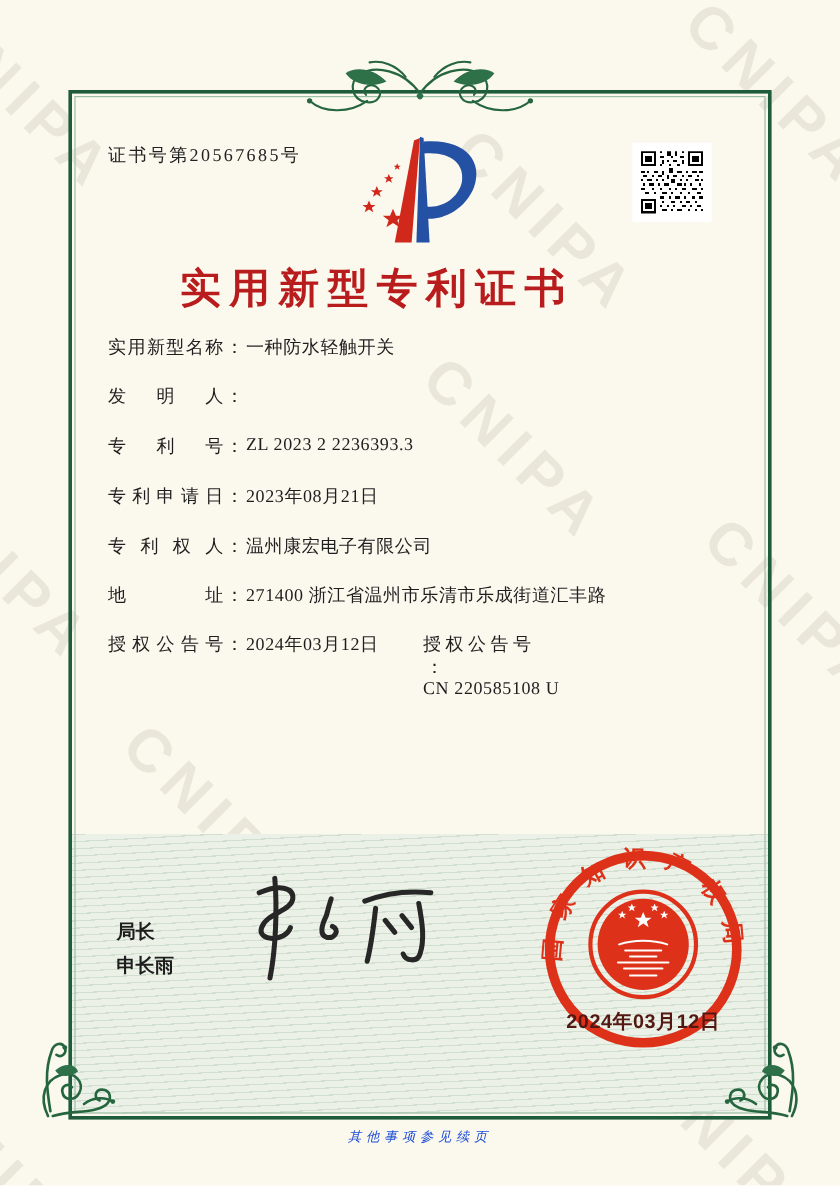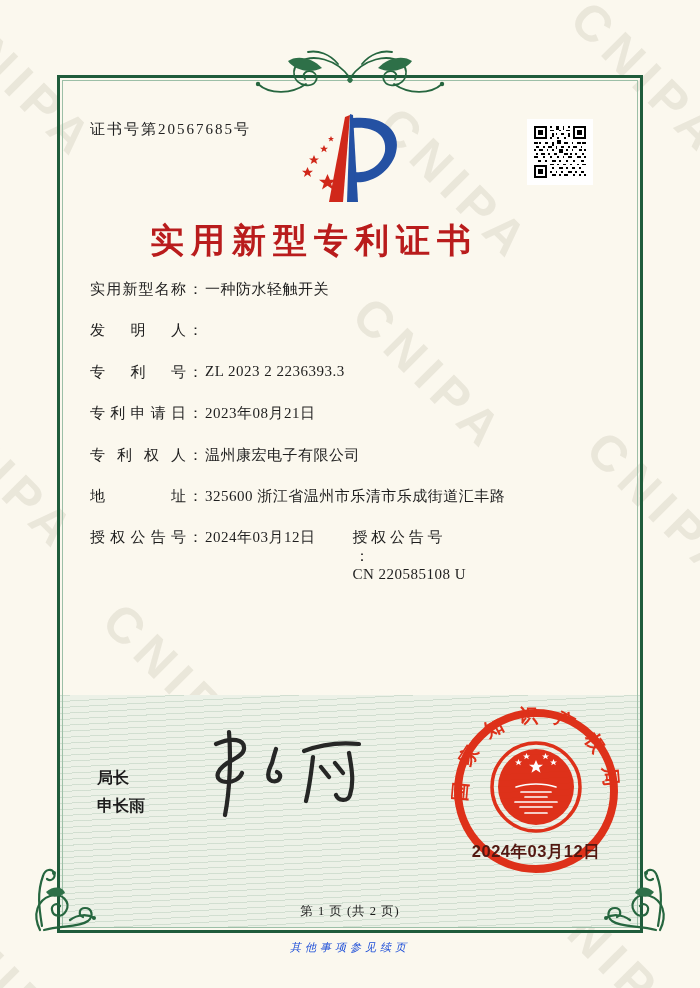--- a/index.html
+++ b/index.html
@@ -185,21 +185,21 @@
         <span class="fvalue">2023年08月21日</span>
       </div>
       <div class="frow">
         <span class="flabel">专利权人</span>
           <span class="fcolon">：</span>
         <span class="fvalue">温州康宏电子有限公司</span>
       </div>
       <div class="frow">
         <span class="flabel">地址</span>
           <span class="fcolon">：</span>
-        <span class="fvalue">325600 浙江省温州市乐清市乐成街道汇丰路</span>
+        <span class="fvalue">271400 浙江省温州市乐清市乐成街道汇丰路</span>
       </div>
       <div class="frow">
         <span class="flabel">授权公告号</span>
           <span class="fcolon">：</span>
         <span class="fvalue">2024年03月12日</span>
         <span class="fcol2">
           <span class="flabel">授权公告号</span>
             <span class="fcolon">：</span>
           <span class="fvalue">CN 220585108 U</span>
         </span>
@@ -247,17 +247,16 @@
             <path d="M-11,10 h22"></path>
             <path d="M-21,15 h42"></path>
             <path d="M-16,20 h32"></path>
             <path d="M-11,26 h22"></path>
           </g>
         </g>
         <text class="seal-date" x="0" y="66" text-anchor="middle">2024年03月12日</text>
       </svg>
     </div>
 
-    <div class="page-num">第 1 页 (共 2 页)</div>
     <div class="cont-note">其他事项参见续页</div>
 
   </div>
 </div>
 
 </body></html>

